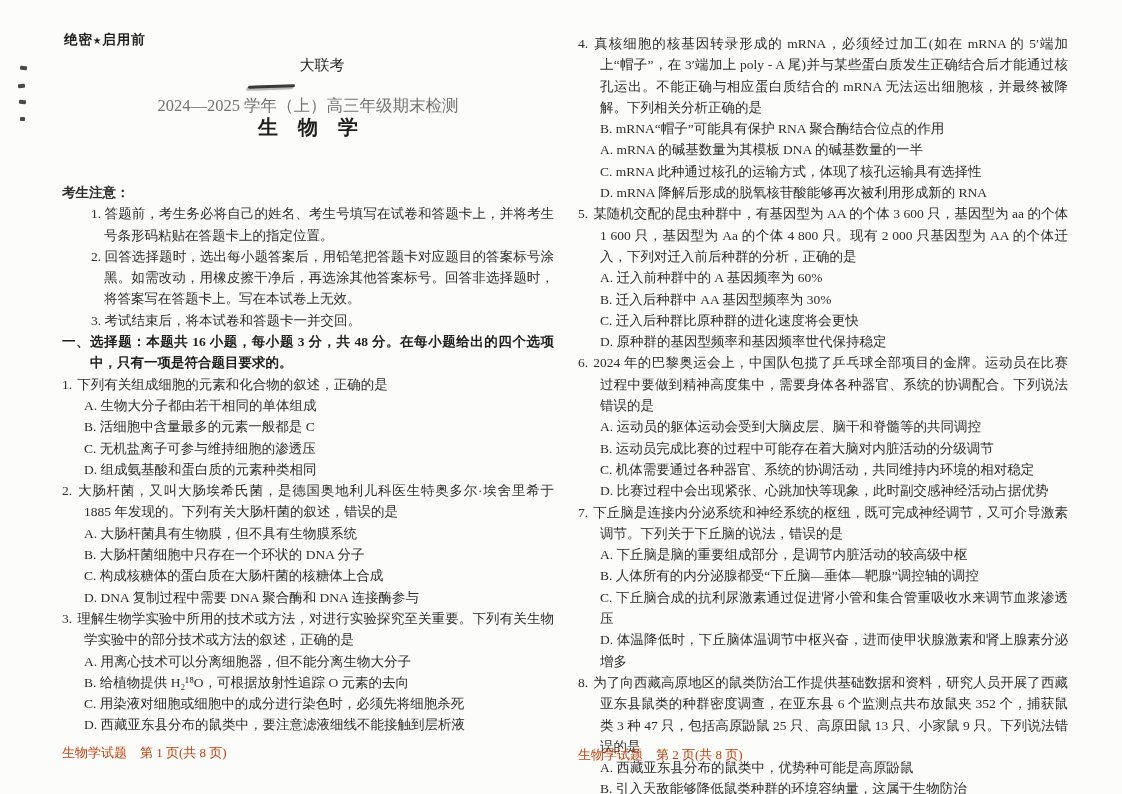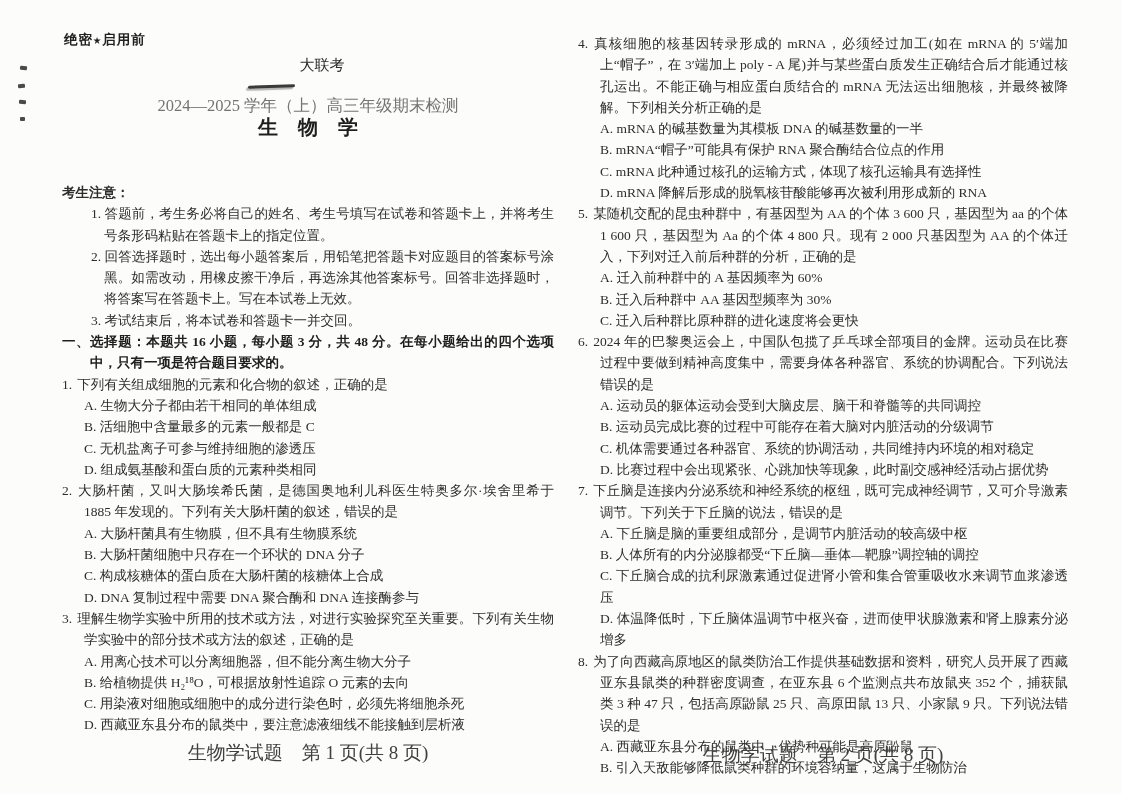--- a/index.html
+++ b/index.html
@@ -37,21 +37,21 @@
   
   .body-left  { position:absolute; left:62px;  top:182px; width:492px; text-align:justify; }
   .body-right { position:absolute; left:578px; top:33px;  width:490px; text-align:justify; }
   .notice-heading { font-weight:bold; }
   .notice-item { padding-left:42px; text-indent:-13px; }
   .section-heading { font-weight:bold; padding-left:28px; text-indent:-28px; color:#1f1f1f; }
   .q-stem { padding-left:22px; text-indent:-22px; }
   .q-num { margin-right:5px; }
   .q-opt { padding-left:22px; }
   
-  .footer { position:absolute; font-size:19px; color:#404040; text-align:center; }
+  .footer { position:absolute; font-size:13px; color:#c2410c; text-align:left; }
   .footer-left  { left:62px;  width:492px; top:742px; }
   .footer-right { left:578px; width:490px; top:744px; }
 </style>
 </head>
 <body>
 
 <div class="sheet">
 
   <div class="security">绝密★启用前</div>
 
@@ -98,31 +98,32 @@
       <div class="q-opt">A. 用离心技术可以分离细胞器，但不能分离生物大分子</div>
       <div class="q-opt">B. 给植物提供 H₂¹⁸O，可根据放射性追踪 O 元素的去向</div>
       <div class="q-opt">C. 用染液对细胞或细胞中的成分进行染色时，必须先将细胞杀死</div>
       <div class="q-opt">D. 西藏亚东县分布的鼠类中，要注意滤液细线不能接触到层析液</div>
     </div>
   </div>
 
   <div class="body-right">
     <div class="q">
       <div class="q-stem"><span class="q-num">4.</span><span>真核细胞的核基因转录形成的 mRNA，必须经过加工(如在 mRNA 的 5′端加上“帽子”，在 3′端加上 poly - A 尾)并与某些蛋白质发生正确结合后才能通过核孔运出。不能正确与相应蛋白质结合的 mRNA 无法运出细胞核，并最终被降解。下列相关分析正确的是</span></div>
+      <div class="q-opt">B. mRNA“帽子”可能具有保护 RNA 聚合酶结合位点的作用</div>
       <div class="q-opt">A. mRNA 的碱基数量为其模板 DNA 的碱基数量的一半</div>
-      <div class="q-opt">B. mRNA“帽子”可能具有保护 RNA 聚合酶结合位点的作用</div>
       <div class="q-opt">C. mRNA 此种通过核孔的运输方式，体现了核孔运输具有选择性</div>
       <div class="q-opt">D. mRNA 降解后形成的脱氧核苷酸能够再次被利用形成新的 RNA</div>
     </div>
 
     <div class="q">
       <div class="q-stem"><span class="q-num">5.</span><span>某随机交配的昆虫种群中，有基因型为 AA 的个体 3 600 只，基因型为 aa 的个体 1 600 只，基因型为 Aa 的个体 4 800 只。现有 2 000 只基因型为 AA 的个体迁入，下列对迁入前后种群的分析，正确的是</span></div>
       <div class="q-opt">A. 迁入前种群中的 A 基因频率为 60%</div>
       <div class="q-opt">B. 迁入后种群中 AA 基因型频率为 30%</div>
       <div class="q-opt">C. 迁入后种群比原种群的进化速度将会更快</div>
+      <div class="q-opt">D. 原种群的基因型频率和基因频率世代保持稳定</div>
     </div>
 
     <div class="q">
       <div class="q-stem"><span class="q-num">6.</span><span>2024 年的巴黎奥运会上，中国队包揽了乒乓球全部项目的金牌。运动员在比赛过程中要做到精神高度集中，需要身体各种器官、系统的协调配合。下列说法错误的是</span></div>
       <div class="q-opt">A. 运动员的躯体运动会受到大脑皮层、脑干和脊髓等的共同调控</div>
       <div class="q-opt">B. 运动员完成比赛的过程中可能存在着大脑对内脏活动的分级调节</div>
       <div class="q-opt">C. 机体需要通过各种器官、系统的协调活动，共同维持内环境的相对稳定</div>
       <div class="q-opt">D. 比赛过程中会出现紧张、心跳加快等现象，此时副交感神经活动占据优势</div>
     </div>
 

